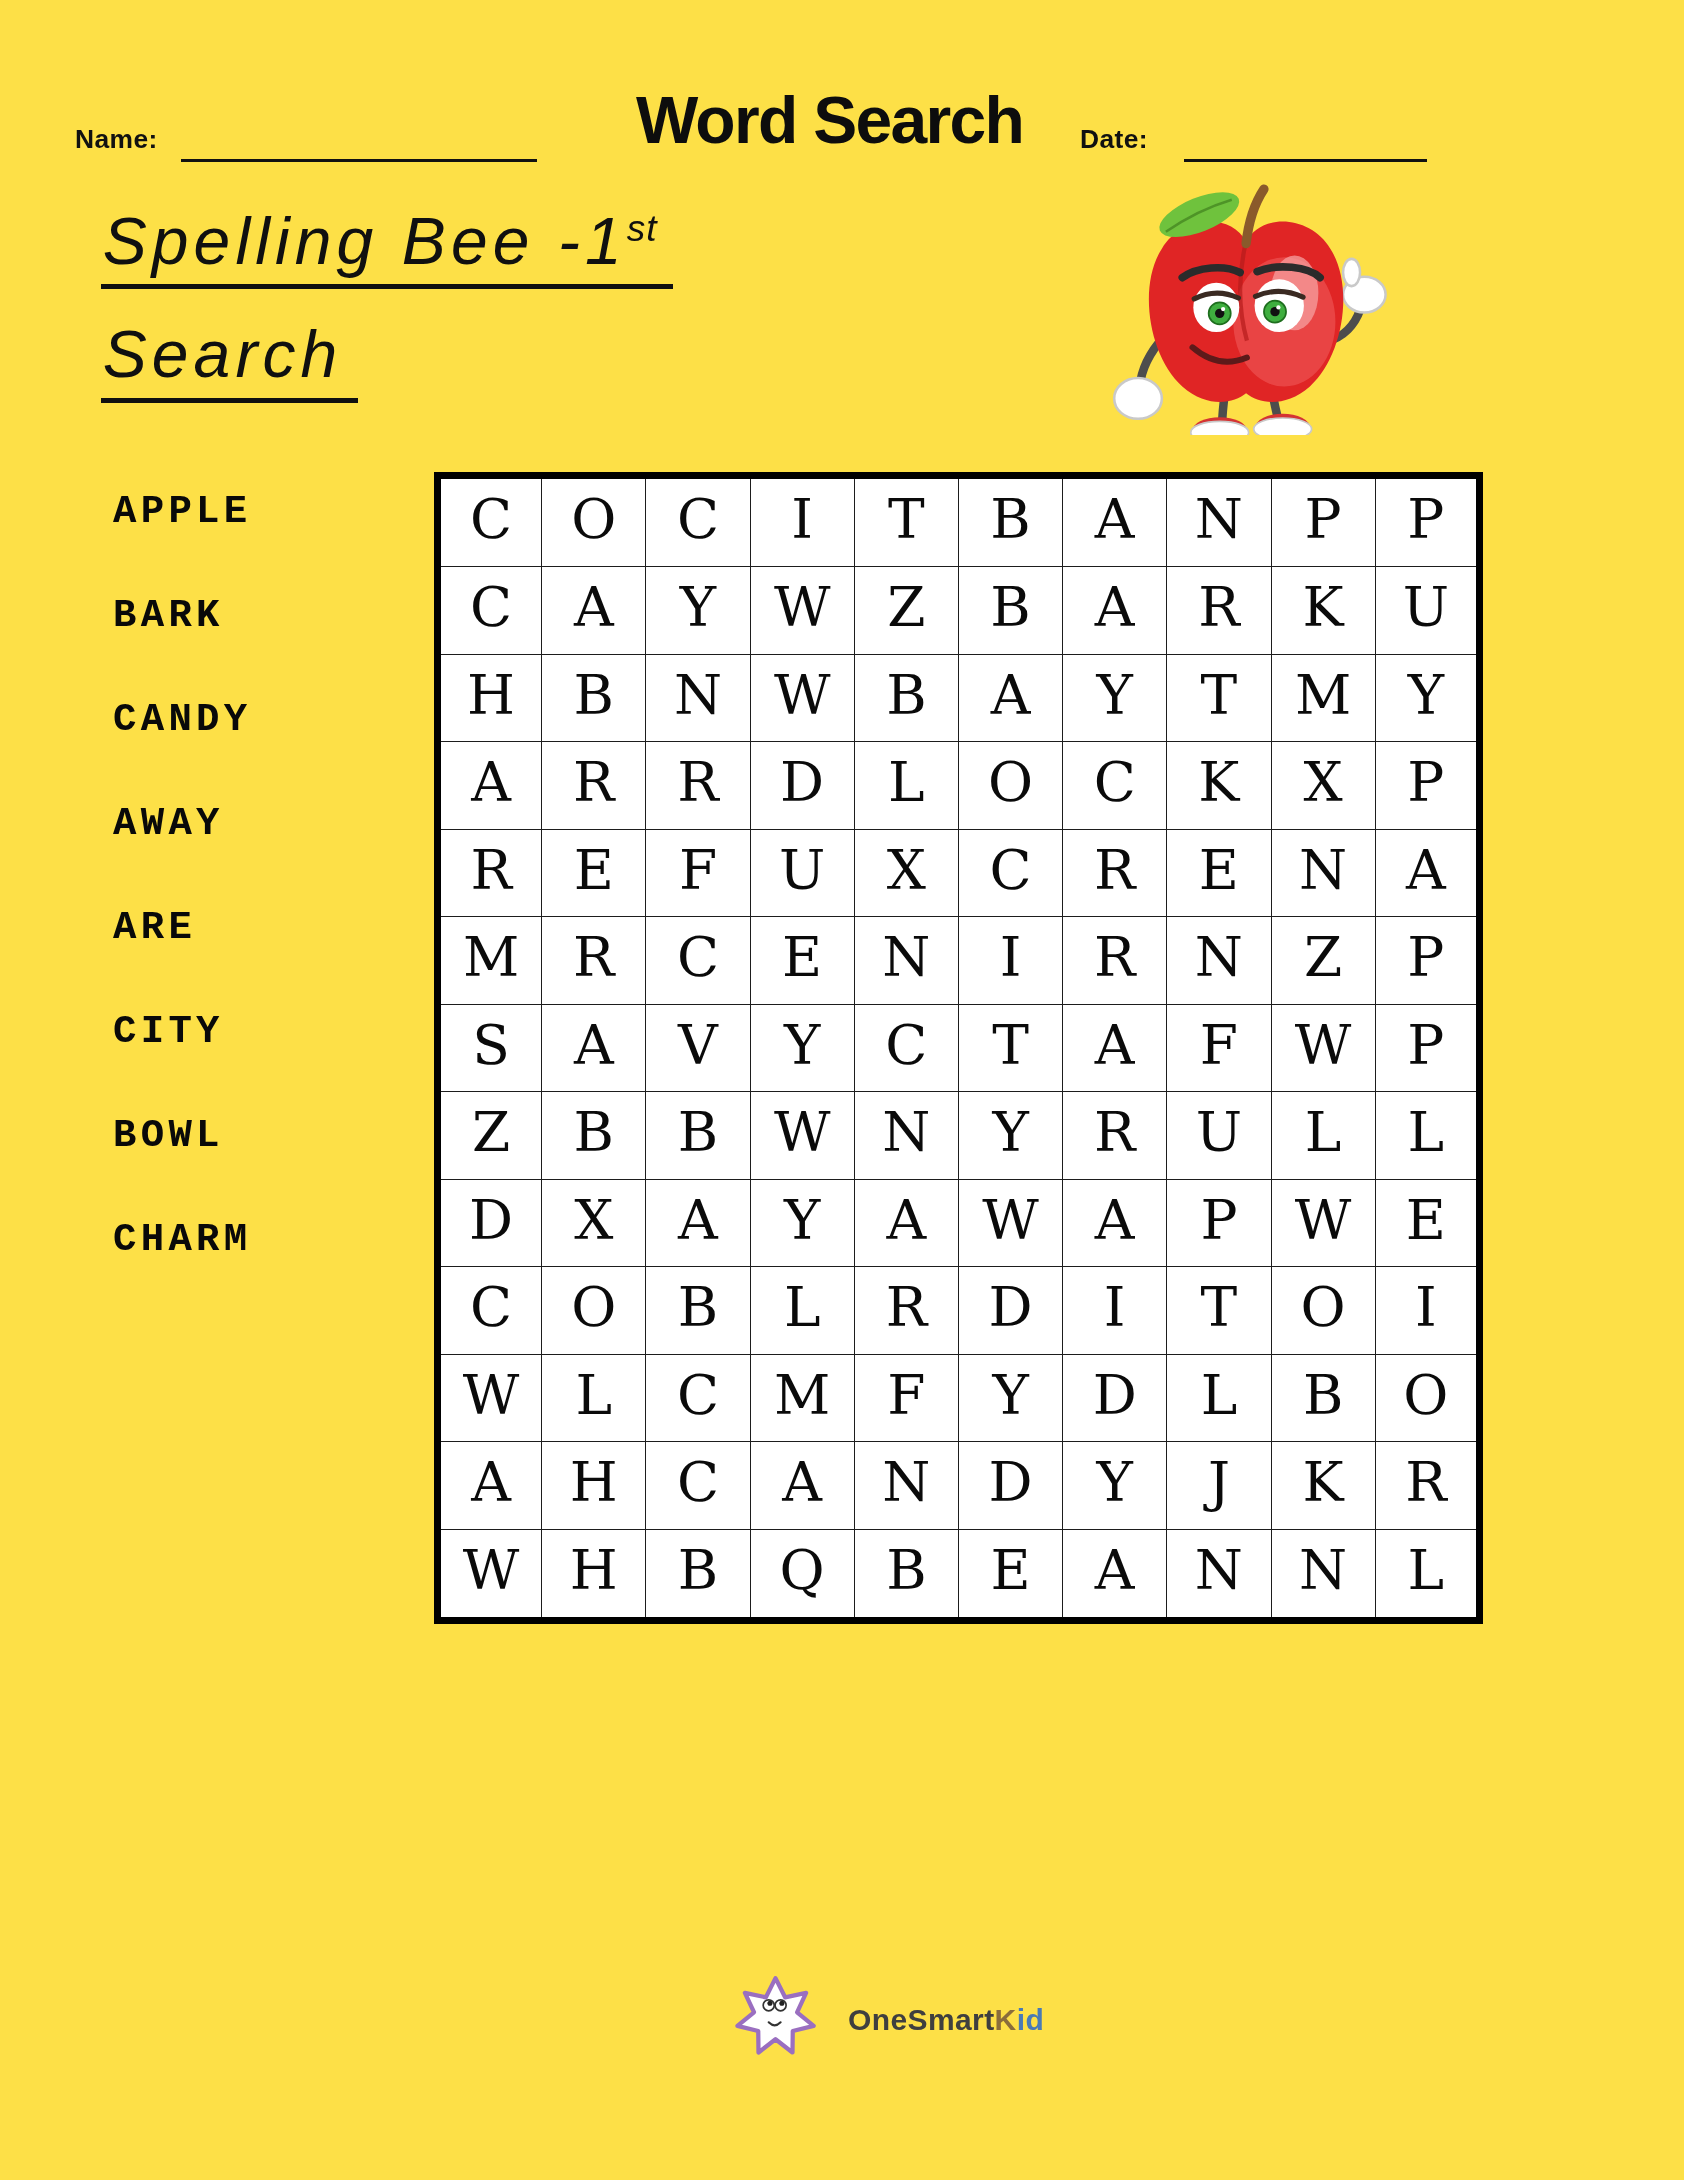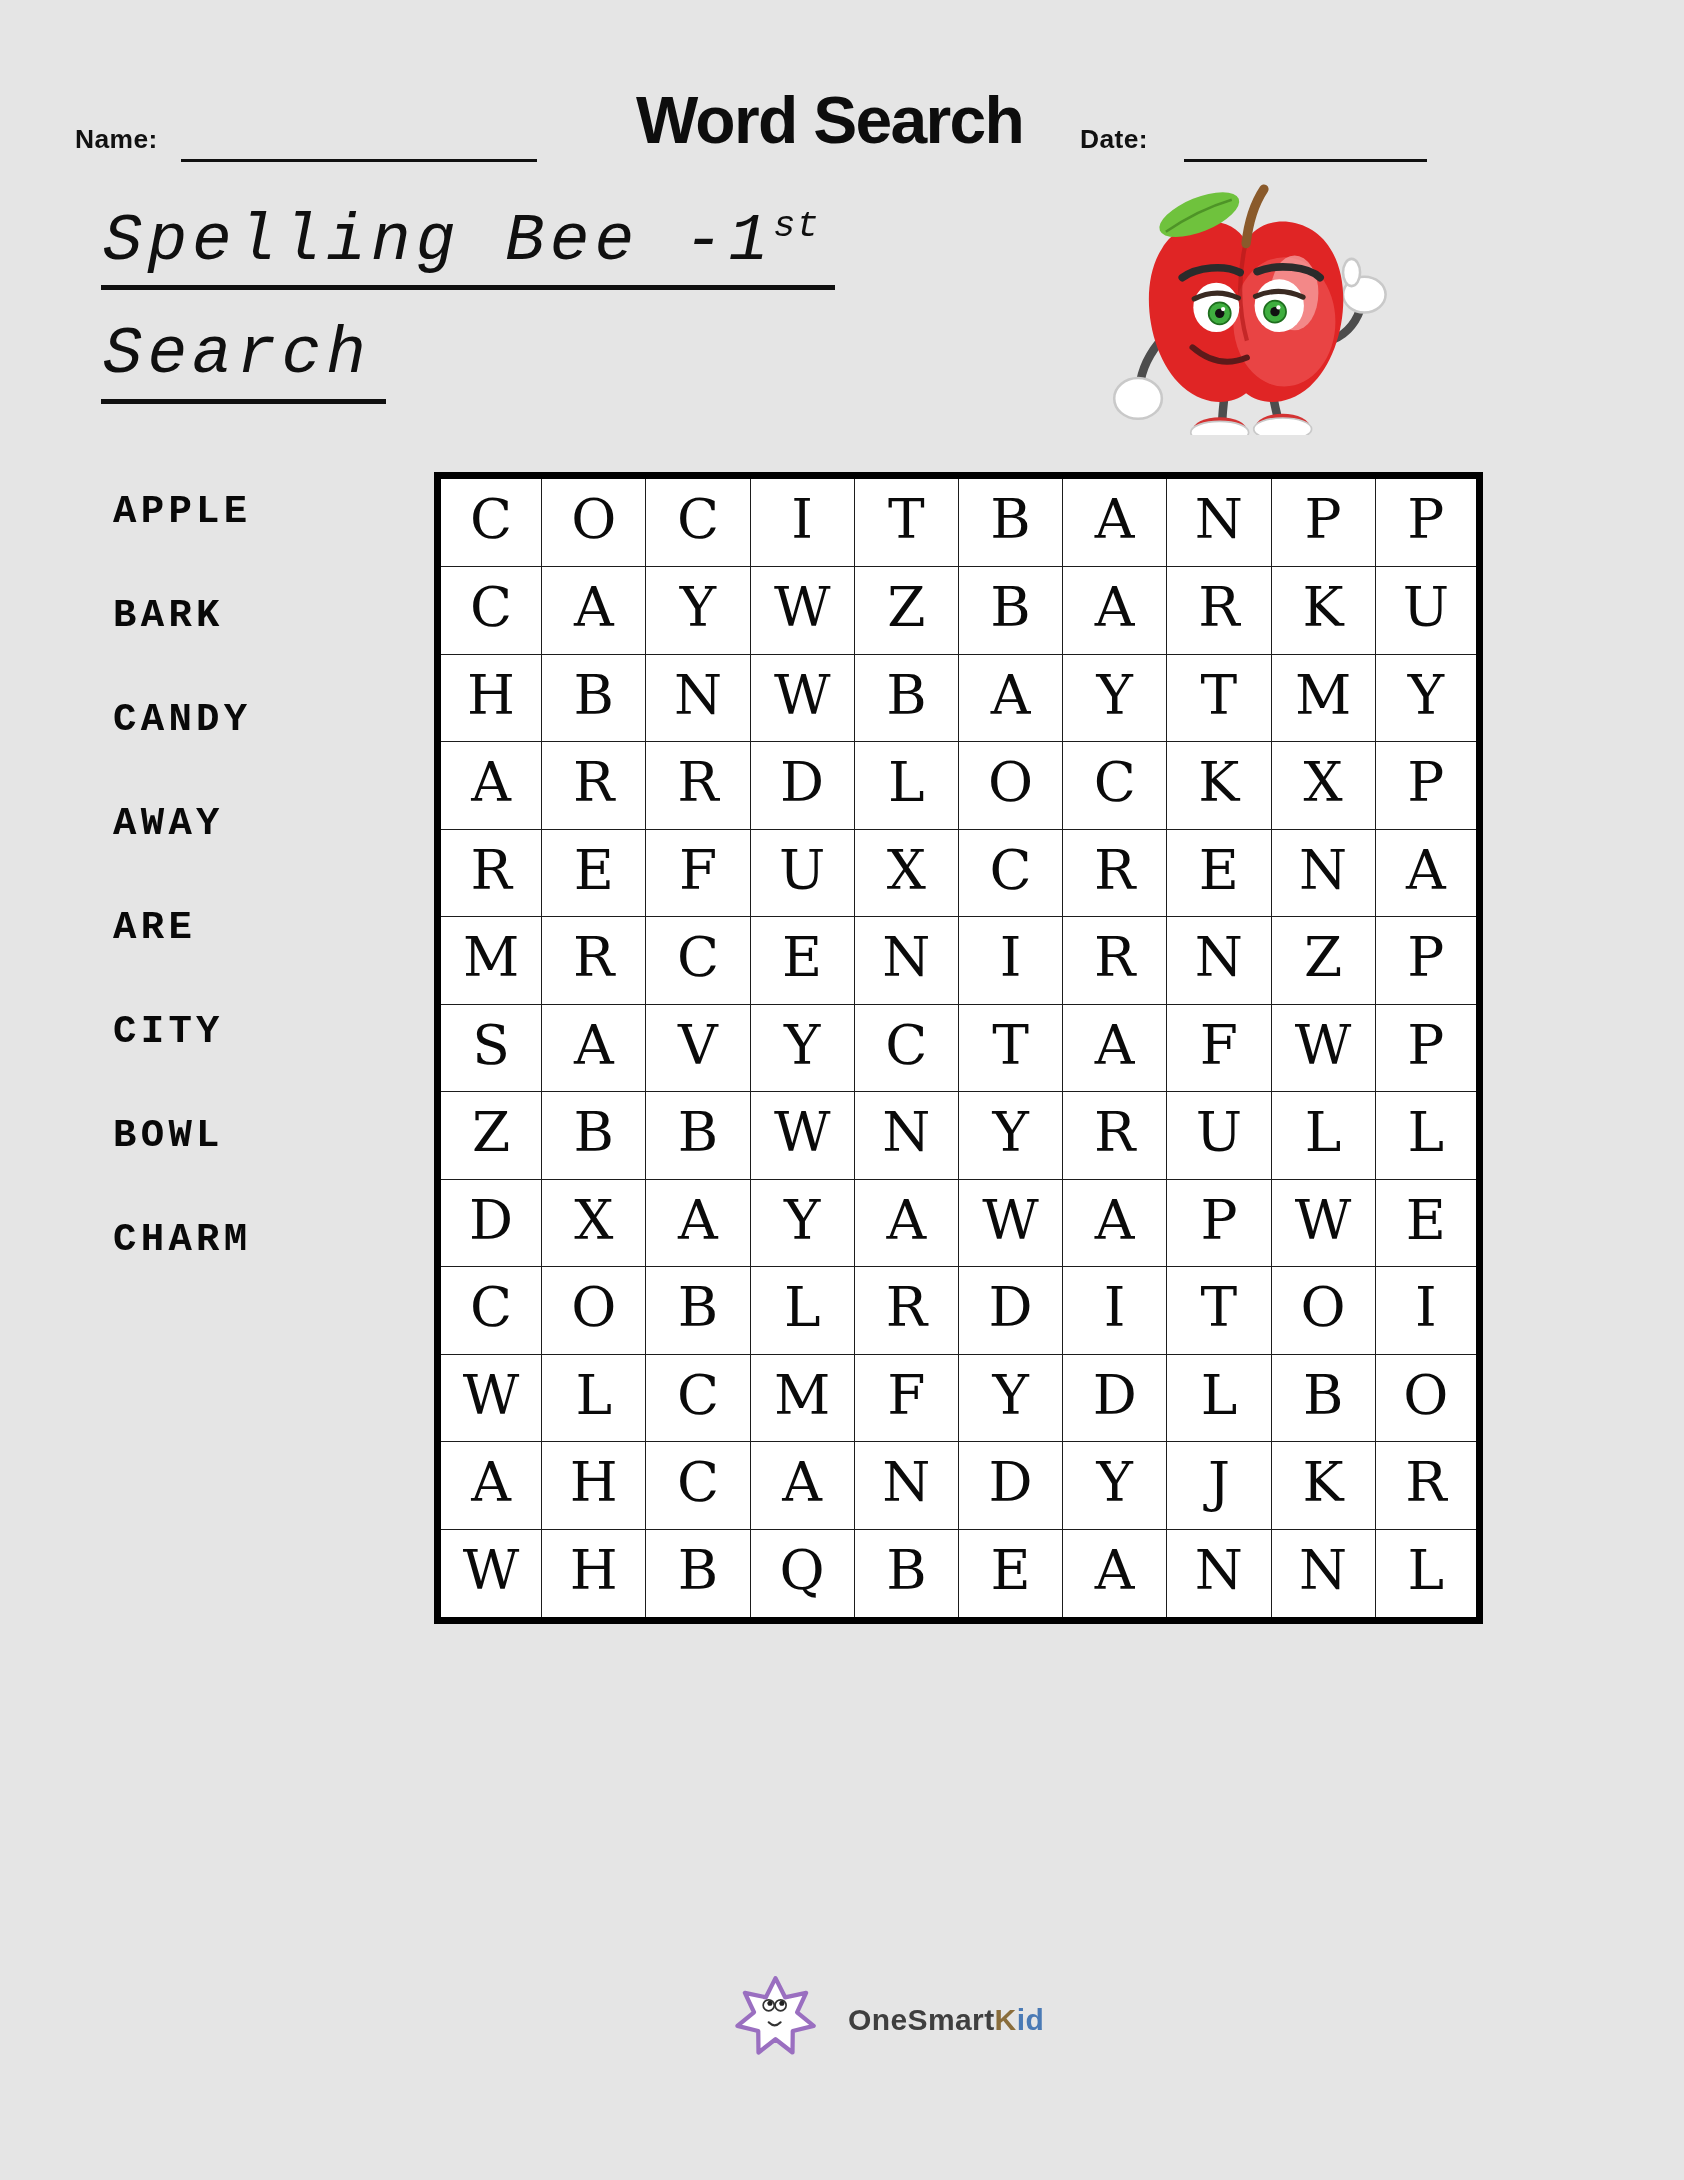--- a/index.html
+++ b/index.html
@@ -1,20 +1,20 @@
 <!DOCTYPE html>
 <html style="font-size:13.6px"><head>
 <meta charset="utf-8">
 <style>
   html, body { margin: 0; padding: 0; background: #ffffff; }
   .page {
     position: relative;
     width: 1685px;
     height: 2181px;
-    background: #e5e5e5;
+    background: #fde047;
     font-family: "Liberation Sans", sans-serif;
     overflow: hidden;
     color: #111;
   }
 
   
   .name-label {
     position: absolute; left: 75px; top: 124px;
     font-size: 26.4px; font-weight: bold; letter-spacing: 0.4px;
   }
@@ -34,21 +34,21 @@
   }
   .date-line {
     position: absolute; left: 1184px; top: 128px;
     width: 243px; height: 31px;
     border-bottom: 3.4px solid #111;
   }
 
   
   .subtitle {
     position: absolute; left: 101px; top: 203px;
-    font-family: Liberation Mono, monospace; font-style: italic;
+    font-family: Liberation Sans, sans-serif; font-style: italic;
     color: #101010;
   }
   .tline {
     display: table;
     font-size: 66px; letter-spacing: 5.1px; line-height: 1.0;
     border-bottom: 5.1px solid #101010;
     padding: 5.1px 15.3px 10.2px 1.7px;
   }
   .tline sup { font-size: 37px; letter-spacing: 0.9px; }
   .tline + .tline { margin-top: 27px; }

